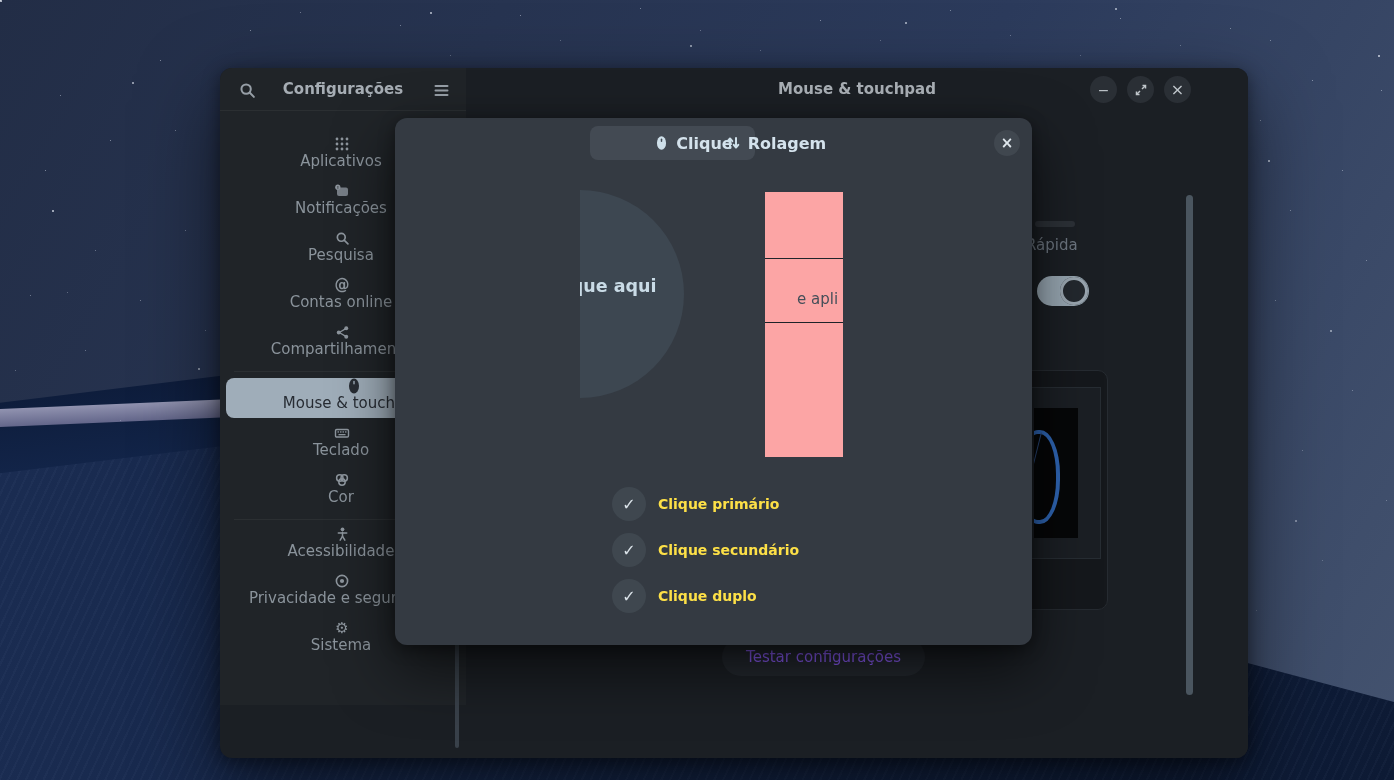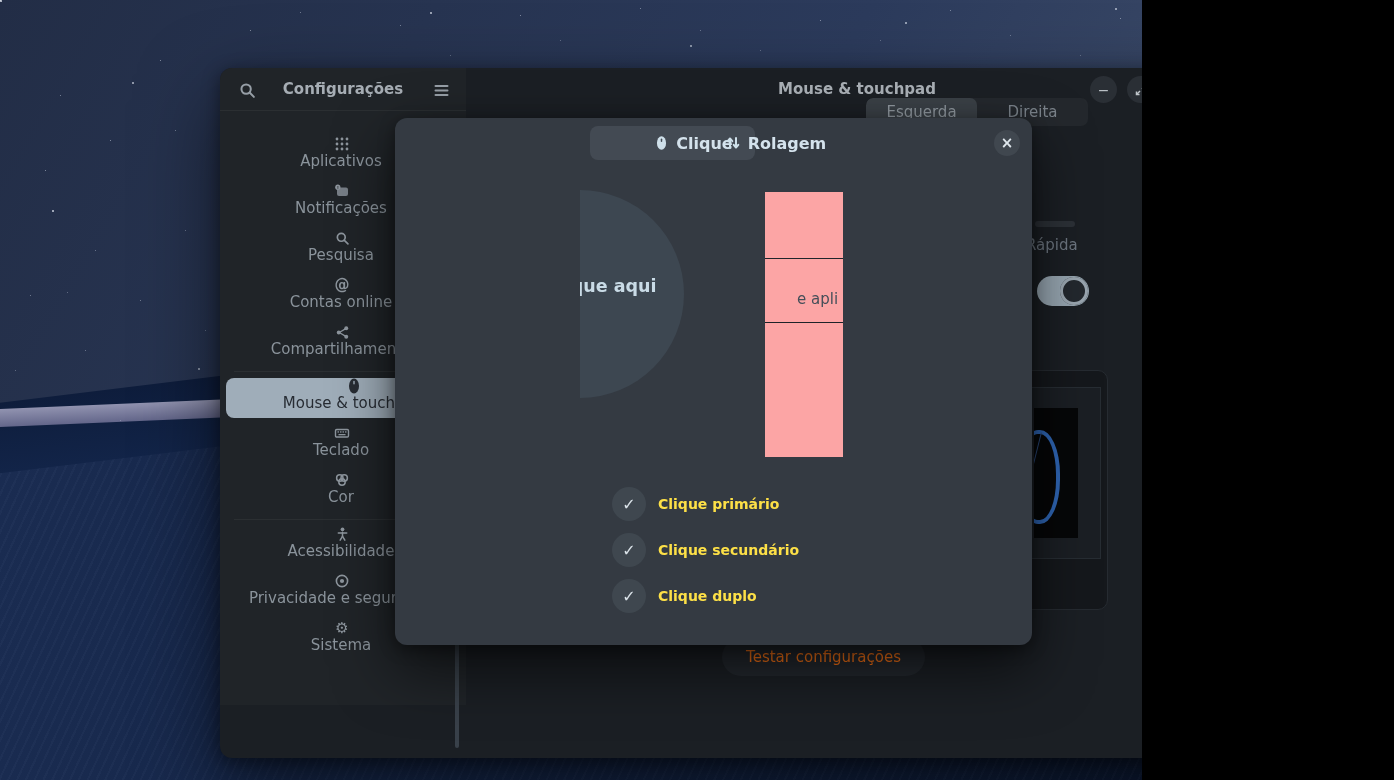--- a/index.html
+++ b/index.html
@@ -1,16 +1,16 @@
 <!DOCTYPE html>
 <html><head>
 <meta charset="utf-8">
 <style>
   html,body{margin:0;padding:0;background:#000;}
-  .stage{position:relative;width:1142px;height:780px;overflow:hidden;
+  .stage{position:relative;width:1394px;height:780px;overflow:hidden;
     font-family:"DejaVu Sans","Liberation Sans",sans-serif;
     background:linear-gradient(120deg,#222d46 0%,#2c3b5c 55%,#44536f 100%);}
   
   .wall-dune{position:absolute;inset:0;
     background:linear-gradient(100deg,#1b2d53 0%,#152648 40%,#0d1a34 100%);
     clip-path:polygon(0 52%,16% 50%,100% 90%,100% 100%,0 100%);}
   .wall-dune::after{content:"";position:absolute;inset:0;
     background:repeating-linear-gradient(115deg,rgba(160,180,220,.035) 0 2px,transparent 2px 8px);}
   .wall-shadow{position:absolute;left:-40px;top:408px;width:720px;height:70px;
     background:linear-gradient(180deg,#0e1d3c,#122448);transform:rotate(-7deg);transform-origin:left center;}
@@ -65,21 +65,21 @@
   .seg .opt.sel{background:#3a4046;color:#8f979e;border-radius:7px;}
   .mini-bar{position:absolute;left:569px;top:153px;width:40px;height:6px;border-radius:3px;background:#2c3137;}
   .speed-label{position:absolute;left:560px;top:168px;font-size:15px;color:#6d7680;}
   .toggle{position:absolute;left:571px;top:208px;width:52px;height:30px;border-radius:15px;background:#97a6b1;}
   .toggle .knob{position:absolute;right:1px;top:1px;width:28px;height:28px;border-radius:50%;background:#23282e;box-shadow:0 0 0 3px rgba(175,188,199,.85) inset;}
   .mcard{position:absolute;left:554px;top:302px;width:86px;height:238px;border-radius:10px;background:#15181c;border:1px solid #262b31;}
   .mframe{position:absolute;left:6px;top:16px;right:6px;height:170px;background:#1b1f24;border:1px solid #272d33;}
   .mblack{position:absolute;left:6px;top:20px;width:44px;height:130px;background:#060708;overflow:hidden;}
   .mouse-shape{position:absolute;left:-16px;top:22px;width:34px;height:86px;border:4px solid #2f66b5;border-radius:20px/44px;}
   .mouse-shape::after{content:"";position:absolute;left:14px;top:-2px;width:1px;height:40px;background:#2c4b7d;transform:rotate(14deg);}
-  .test-btn{position:absolute;left:256px;top:570px;width:203px;height:38px;border-radius:19px;background:#23282e;color:#f97316;font-size:15px;display:flex;align-items:center;justify-content:center;}
+  .test-btn{position:absolute;left:256px;top:570px;width:203px;height:38px;border-radius:19px;background:#23282e;color:#8b5cf6;font-size:15px;display:flex;align-items:center;justify-content:center;}
   .main-scroll{position:absolute;left:720px;top:127px;width:7px;height:500px;border-radius:4px;background:#4a555f;}
   
   .dialog{position:absolute;left:395px;top:118px;width:637px;height:527px;border-radius:12px;background:#343a42;
     box-shadow:0 24px 60px rgba(0,0,0,.6),0 4px 16px rgba(0,0,0,.4);}
   .tab{position:absolute;top:8px;height:34px;border-radius:8px;display:flex;align-items:center;justify-content:center;gap:9px;
     font-size:16px;font-weight:bold;color:#d4e2ec;}
   .tab.click{left:195px;width:121px;background:#434a53;padding-left:44px;}
   .tab.scroll{left:327px;width:108px;gap:8px;}
   .tab .tic{display:flex;align-items:center;color:#cfe0ea;}
   .dlg-close{position:absolute;right:12px;top:12px;width:26px;height:26px;border-radius:50%;background:#40474f;color:#dfe7ed;
@@ -275,24 +275,20 @@
                   <line x1="2" y1="10" x2="5" y2="7"></line>
                 </g>
               </svg>
           </div>
           <div class="ctl">
               <span style="font-size:16px;">×</span>
             </div>
         </div>
       </header>
 
-      <div class="seg">
-        <div class="opt sel">Esquerda</div>
-        <div class="opt">Direita</div>
-      </div>
 
       <div class="mini-bar"></div>
       <div class="speed-label">Rápida</div>
 
       <div class="toggle">
         <div class="knob"></div>
       </div>
 
       <div class="mcard">
         <div class="mframe">

